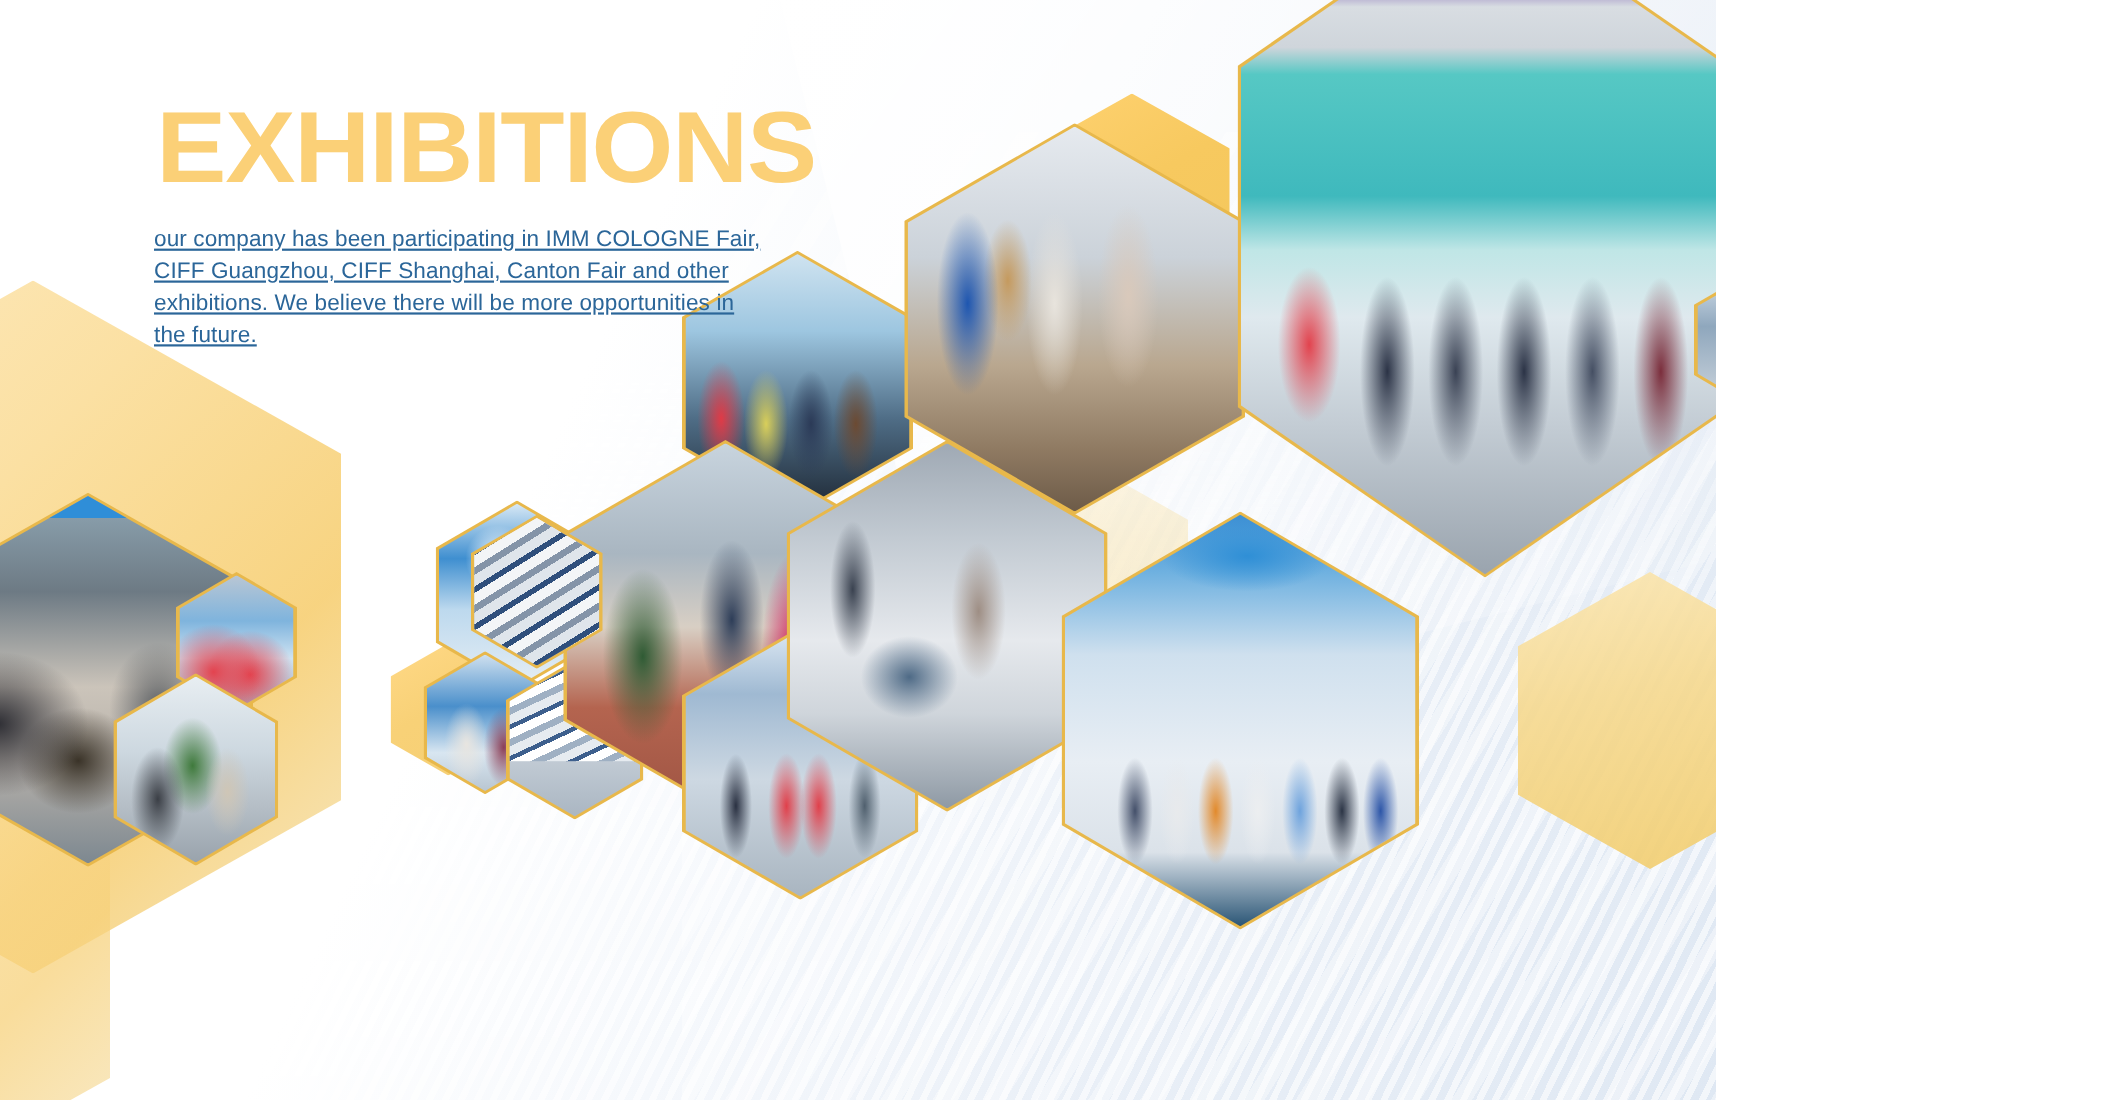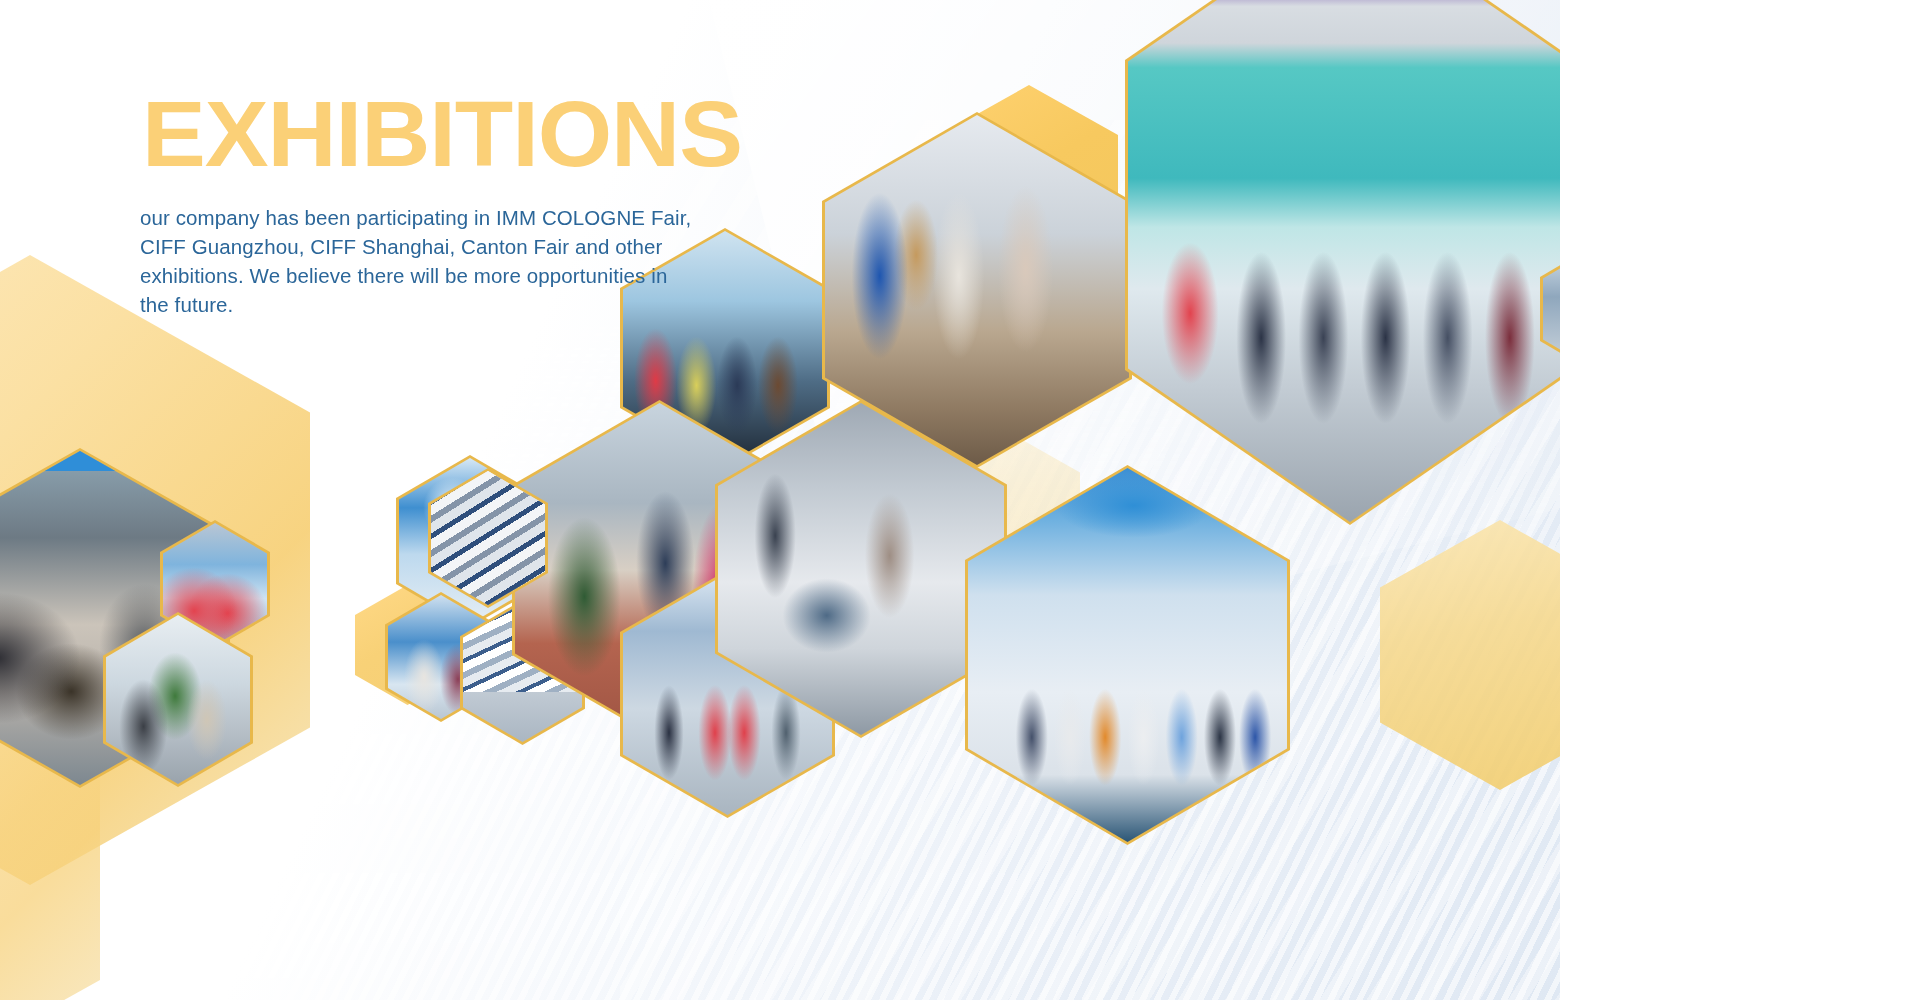--- a/index.html
+++ b/index.html
@@ -71,21 +71,21 @@
   .copy{position:absolute;left:140px;top:92px;width:560px;}
   .title{
     font-family:"Liberation Sans Narrow","Liberation Sans",sans-serif;
     font-size:92px;line-height:.92;font-weight:bold;
     color:#fbd077;letter-spacing:-1px;
     transform:scaleX(1.04);transform-origin:left center;
     margin:0 0 26px 2px;white-space:nowrap;
   }
   .para{
     font-size:20.5px;line-height:29px;color:#2b6699;
-    margin:0;letter-spacing:.1px;
+    margin:0;letter-spacing:.1px;text-decoration:underline;
   }
 </style>
 </head>
 <body>
 
 <div id="stage">
 
   <div class="bg-base"></div>
   <div class="bg-sheen"></div>
   <div class="bg-streaks2"></div>

